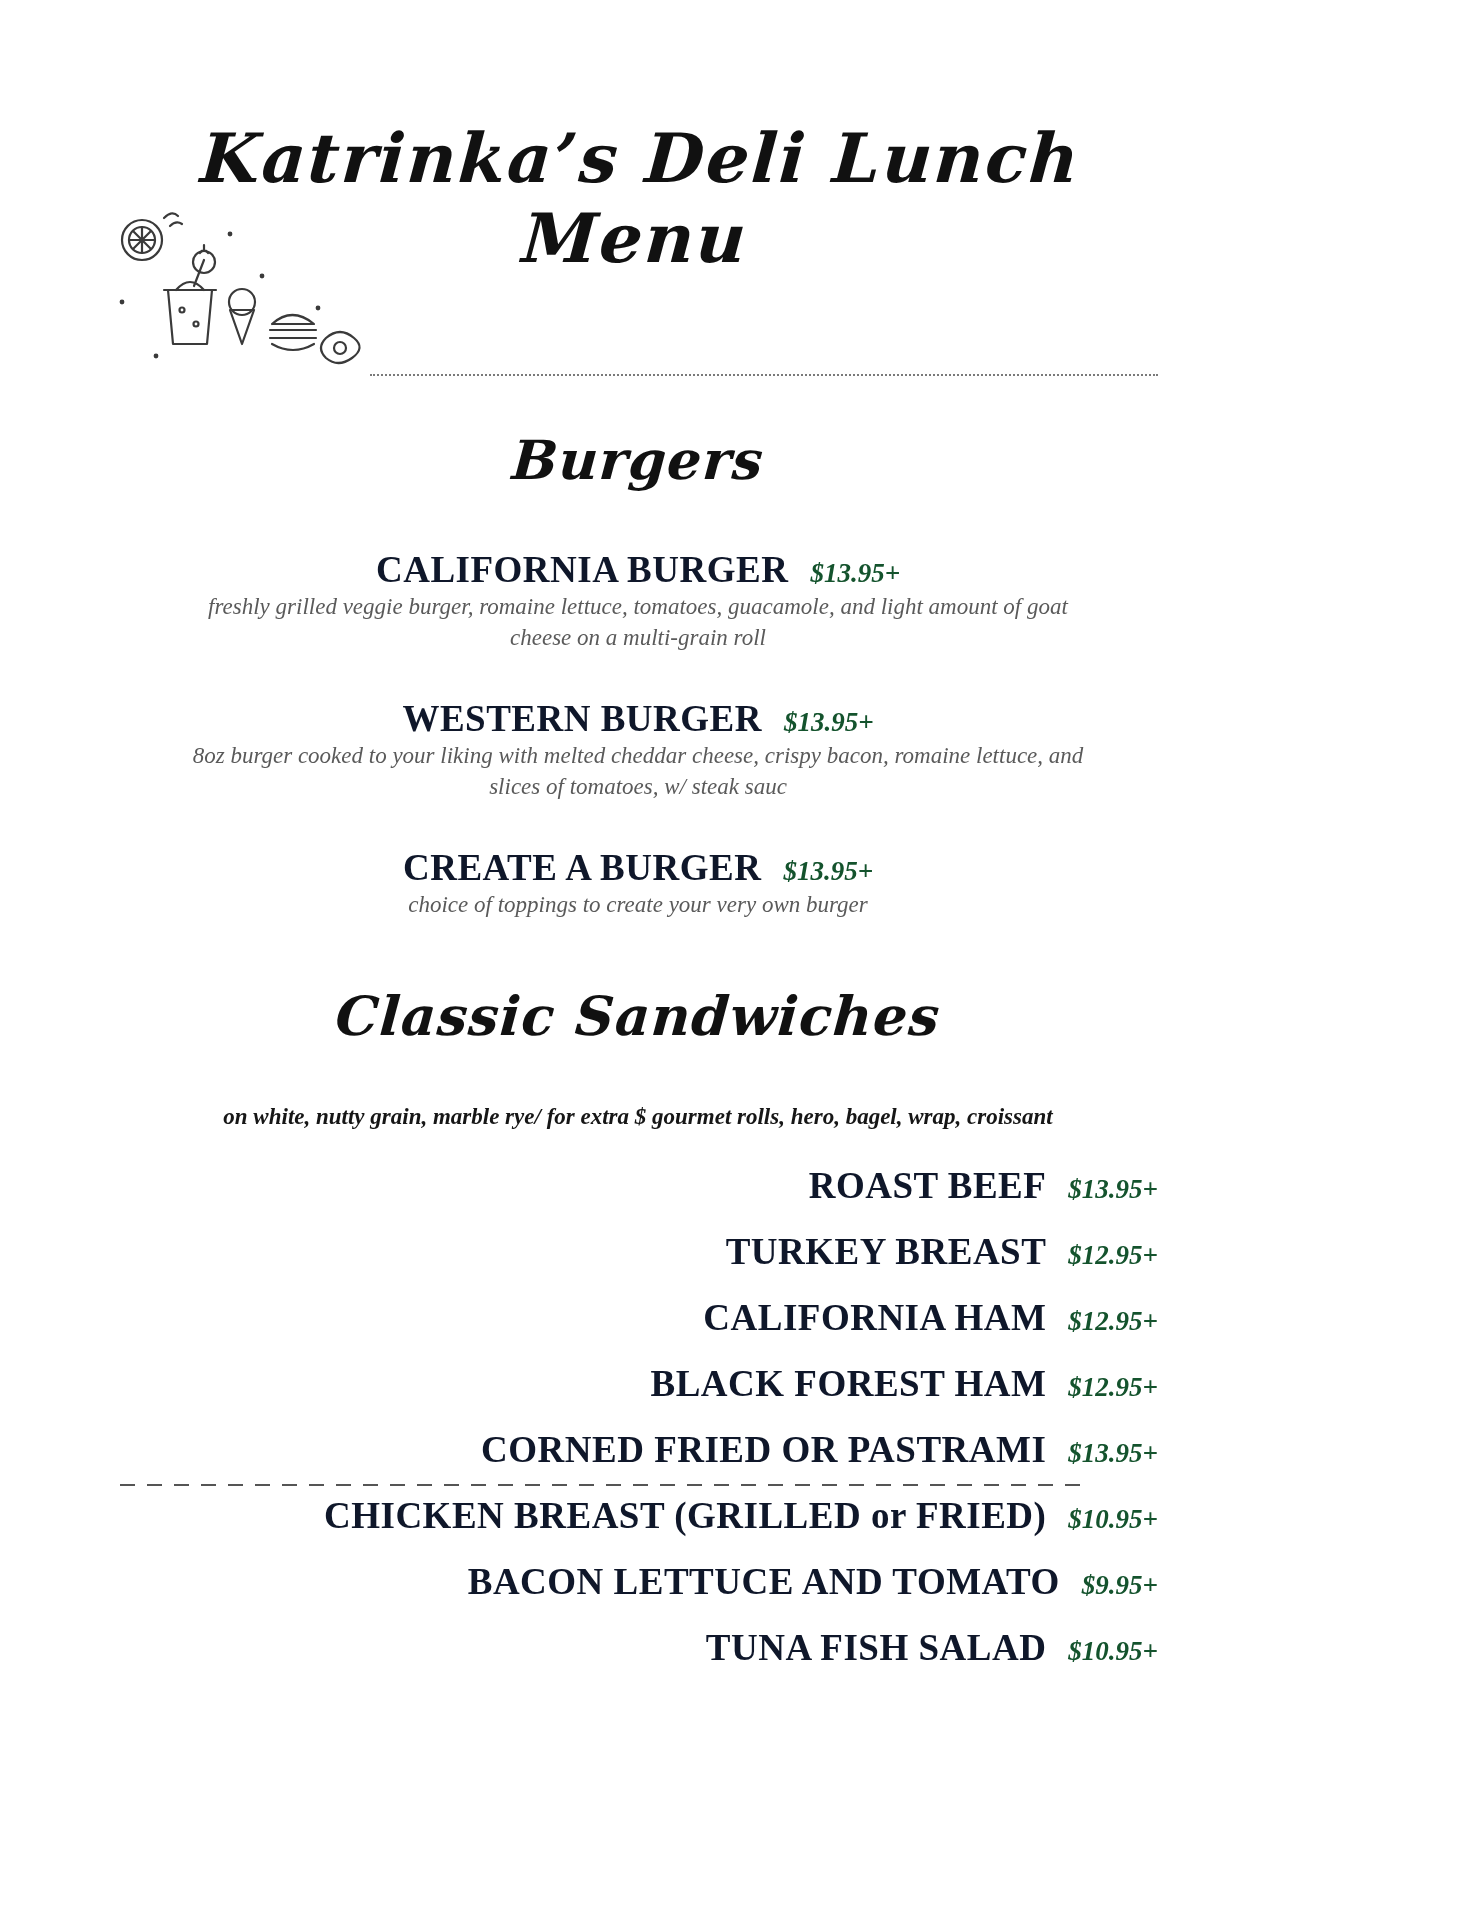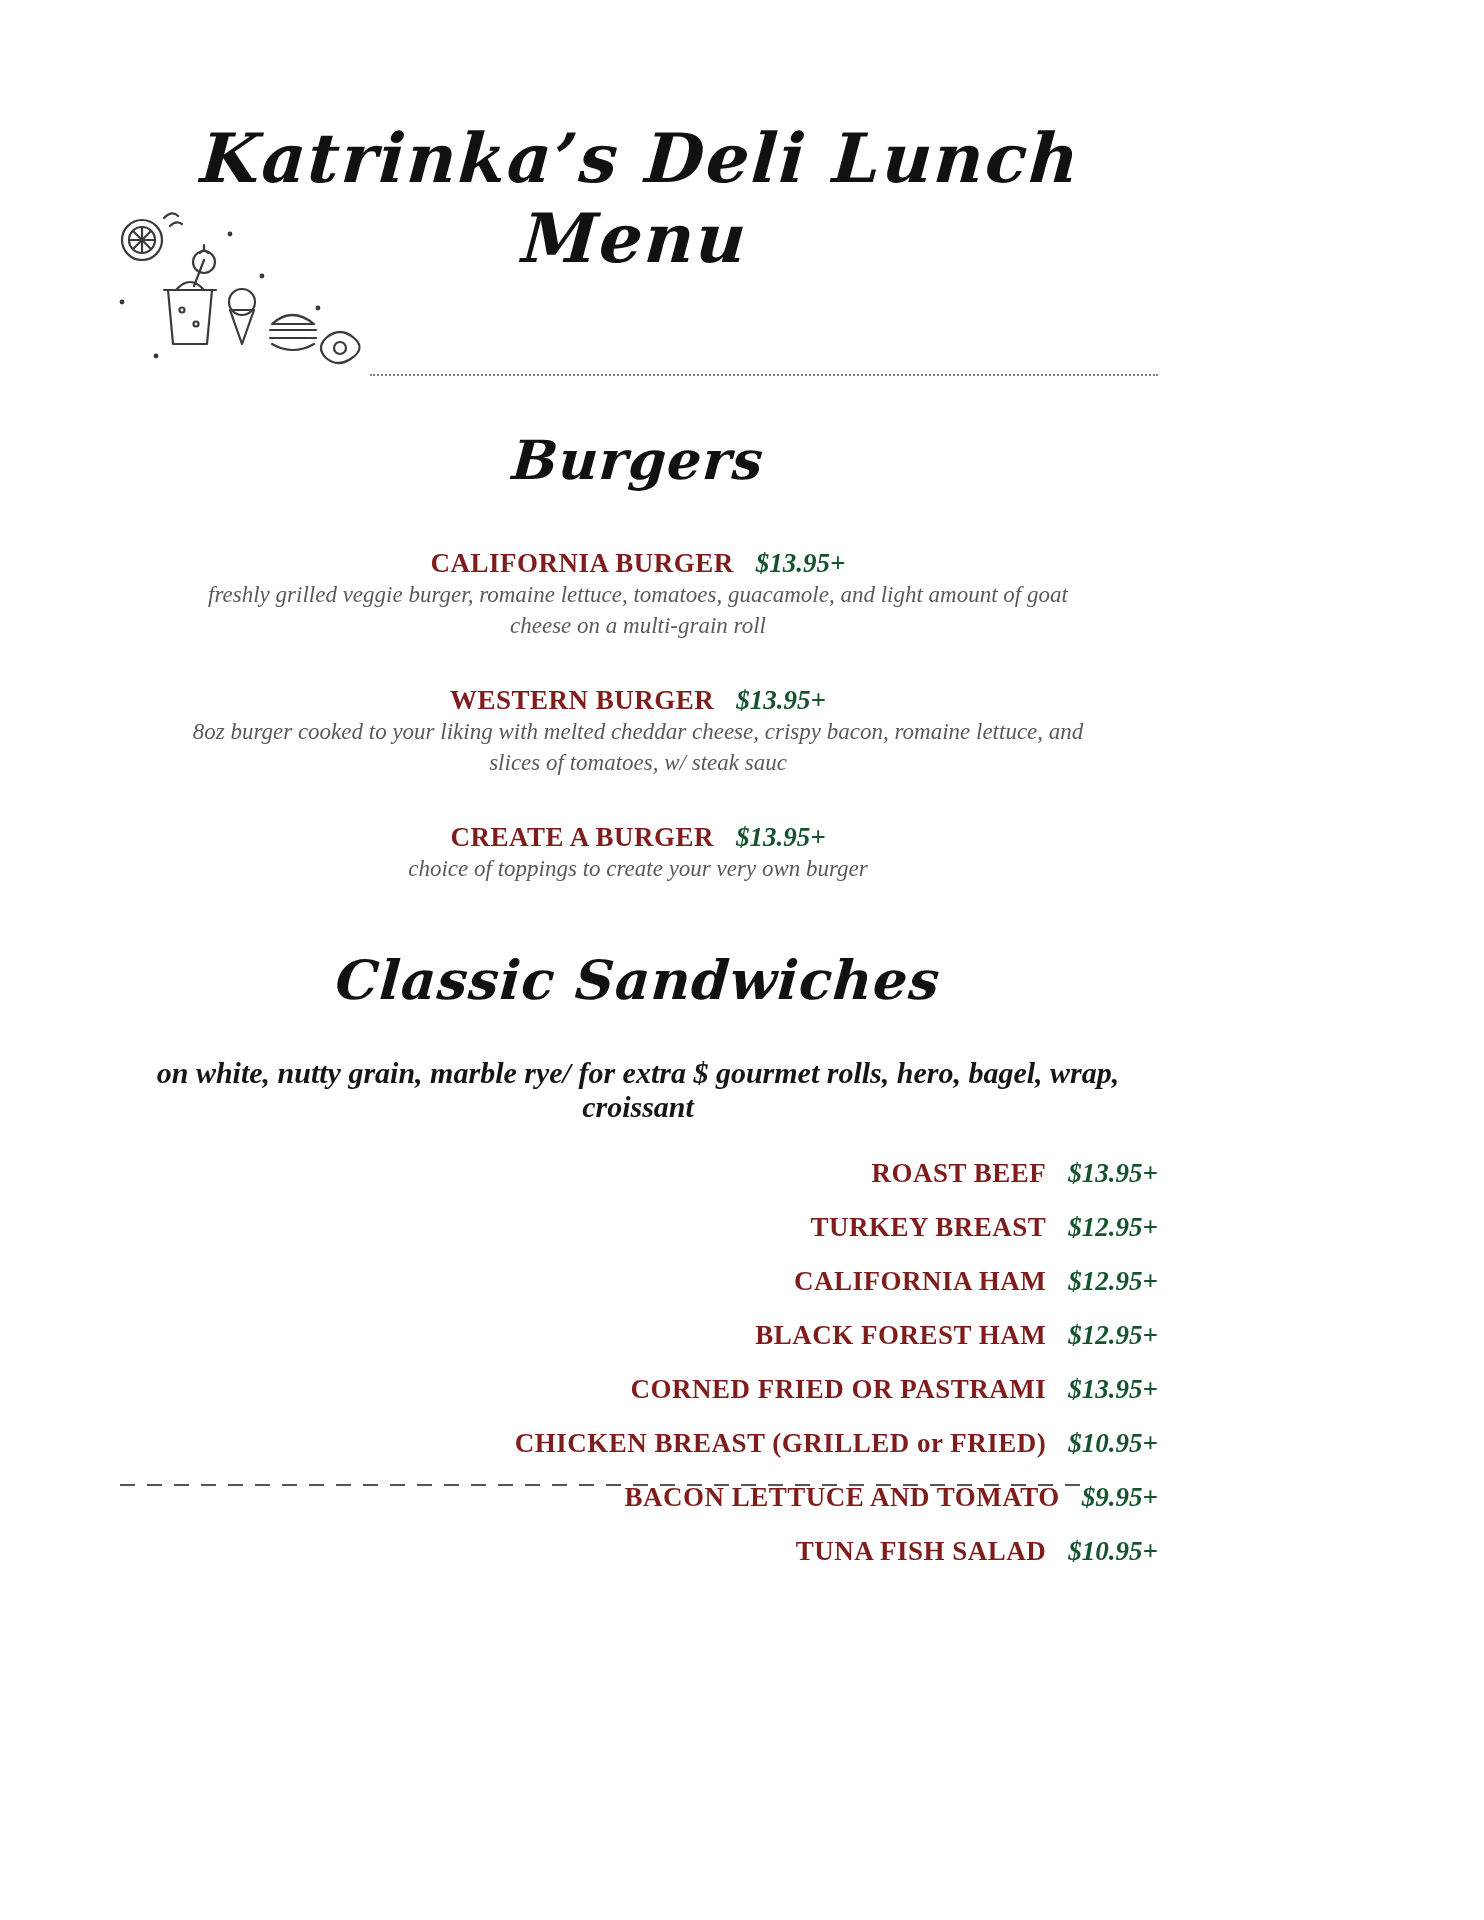--- a/index.html
+++ b/index.html
@@ -58,23 +58,23 @@
     color: #111;
     transform: skewX(-4deg);
   }
   .burgers-heading { margin-top: 42px; }
   .sandwiches-heading { margin-top: 64px; }
 
   .menu-item { text-align: center; margin-top: 44px; }
   .menu-item.first { margin-top: 56px; }
   .item-name {
     font-weight: 700;
-    font-size: 27px;
+    font-size: 37px;
     letter-spacing: 0.5px;
-    color: #7f1d1d;
+    color: #0f172a;
   }
   .item-price {
     font-weight: 700;
     font-style: italic;
     font-size: 27px;
     color: #14532d;
     margin-left: 22px;
   }
   .item-desc {
     text-align: center;
@@ -83,23 +83,23 @@
     color: #5a5a5a;
     line-height: 1.35;
     max-width: 920px;
     margin: 0 auto 0 auto;
   }
 
   .section-note {
     text-align: center;
     font-weight: 700;
     font-style: italic;
-    font-size: 30px;
+    font-size: 23px;
     color: #161616;
-    margin-top: 44px;
+    margin-top: 56px;
   }
 
   .sandwich-row { text-align: right; margin-top: 23px; }
   .sandwich-row.first { margin-top: 34px; }
 
   
   .dashed-rule {
     position: absolute;
     left: 120px;
     width: 968px;

